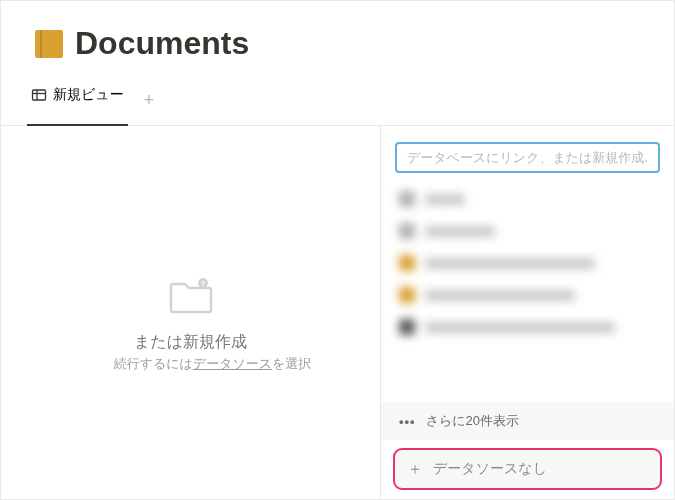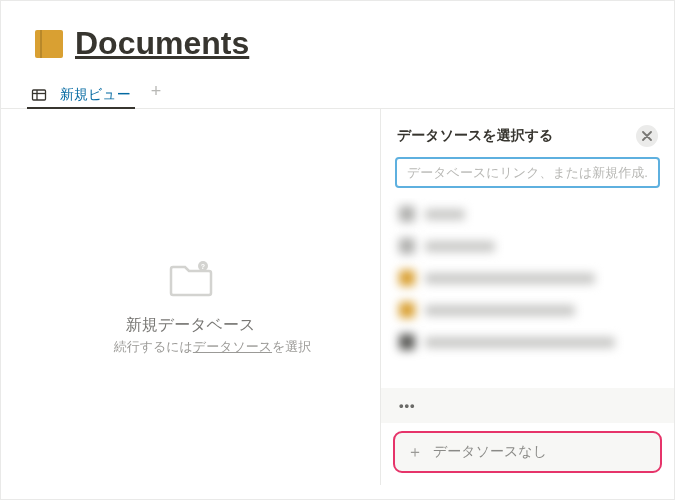--- a/index.html
+++ b/index.html
@@ -1,24 +1,24 @@
 <!DOCTYPE html>
 <html><head>
   <meta charset="utf-8">
   <style>
     * { margin: 0; padding: 0; box-sizing: border-box; }
     body { font-family: -apple-system, BlinkMacSystemFont, 'Segoe UI', Helvetica, Arial, sans-serif; background: #fff; width: 675px; height: 500px; overflow: hidden; border: 1px solid #e9e9e8; }
     
     .header { display: flex; align-items: center; padding: 24px 34px 8px; gap: 12px; }
     .doc-icon { width: 28px; height: 28px; background: #d9a032; border-radius: 2px; position: relative; }
     .doc-icon::before { content: ''; position: absolute; left: 5px; top: 0; bottom: 0; width: 2px; background: rgba(0,0,0,0.15); }
-    .title { font-size: 32px; font-weight: 700; color: #37352f; text-decoration: underline; }
+    .title { font-size: 32px; font-weight: 700; color: #37352f; }
     
     .tabs { display: flex; align-items: center; padding: 12px 26px 0; gap: 8px; border-bottom: 1px solid #e9e9e7; }
-    .tab { display: flex; align-items: center; gap: 13px; padding: 4px 4px 4px; font-size: 14px; color: #0369a1; cursor: pointer; position: relative; }
+    .tab { display: flex; align-items: center; gap: 6px; padding: 4px 4px 21px; font-size: 14px; color: #000000; cursor: pointer; position: relative; }
     .tab.active::after { content: ''; position: absolute; left: 0; right: 0; bottom: -1px; height: 2px; background: #37352f; }
     .table-icon { display: inline-flex; }
     .add-tab { color: #b8b8b5; font-size: 18px; padding: 0 8px 8px; cursor: pointer; line-height: 1; }
     
     .content { display: flex; height: calc(100% - 122px); }
     .left-panel { flex: 1; display: flex; flex-direction: column; align-items: center; justify-content: center; padding-top: 20px; }
     .folder-icon { color: #d3d3d0; margin-bottom: 12px; }
     .empty-title { font-size: 16px; color: #787774; margin-bottom: 2px; }
     .empty-sub { font-size: 13px; color: #9b9a97; margin-left: 44px; }
     .empty-sub u { text-decoration: underline; }
@@ -70,35 +70,27 @@
 
 <div class="content">
   <div class="left-panel">
     <div class="folder-icon">
       <svg width="48" height="40" viewBox="0 0 48 40" fill="none">
         <path d="M4 10 L4 34 Q4 36 6 36 L42 36 Q44 36 44 34 L44 14 Q44 12 42 12 L22 12 L18 8 L6 8 Q4 8 4 10 Z" stroke="#d3d3d0" stroke-width="2.5" fill="none"></path>
         <circle cx="36" cy="7" r="5" fill="#d3d3d0"></circle>
         <text x="36" y="10" text-anchor="middle" font-size="7" fill="#fff" font-weight="700">?</text>
       </svg>
     </div>
-    <div class="empty-title">新規データベース</div>
+    <div class="empty-title">または新規作成</div>
     <div class="empty-sub">
       <span>続行するには</span><u>データソース</u><span>を選択</span>
     </div>
   </div>
 
   <div class="right-panel">
-    <div class="panel-header">
-      <div class="panel-title">データソースを選択する</div>
-      <div class="close-btn">
-        <svg width="10" height="10" viewBox="0 0 10 10">
-            <path d="M1 1 L9 9 M9 1 L1 9" stroke="#787774" stroke-width="1.8" stroke-linecap="round"></path>
-          </svg>
-      </div>
-    </div>
 
     <div class="search-wrap">
       <input class="search-input" type="text" placeholder="データベースにリンク、または新規作成..." style="">
     </div>
 
     <div class="list">
       <div class="list-item">
           <span class="li-icon gray"></span>
           <span class="li-text" style="width:40px"></span>
         </div>
@@ -115,20 +107,21 @@
           <span class="li-text" style="width:150px"></span>
         </div>
       <div class="list-item">
           <span class="li-icon dark"></span>
           <span class="li-text" style="width:190px"></span>
         </div>
     </div>
 
     <div class="show-more">
       <span class="dots">•••</span>
+      <span>さらに20件表示</span>
     </div>
 
     <div class="new-db">
       <span class="plus">＋</span>
       <span>データソースなし</span>
     </div>
   </div>
 </div>
 
 </body></html>

